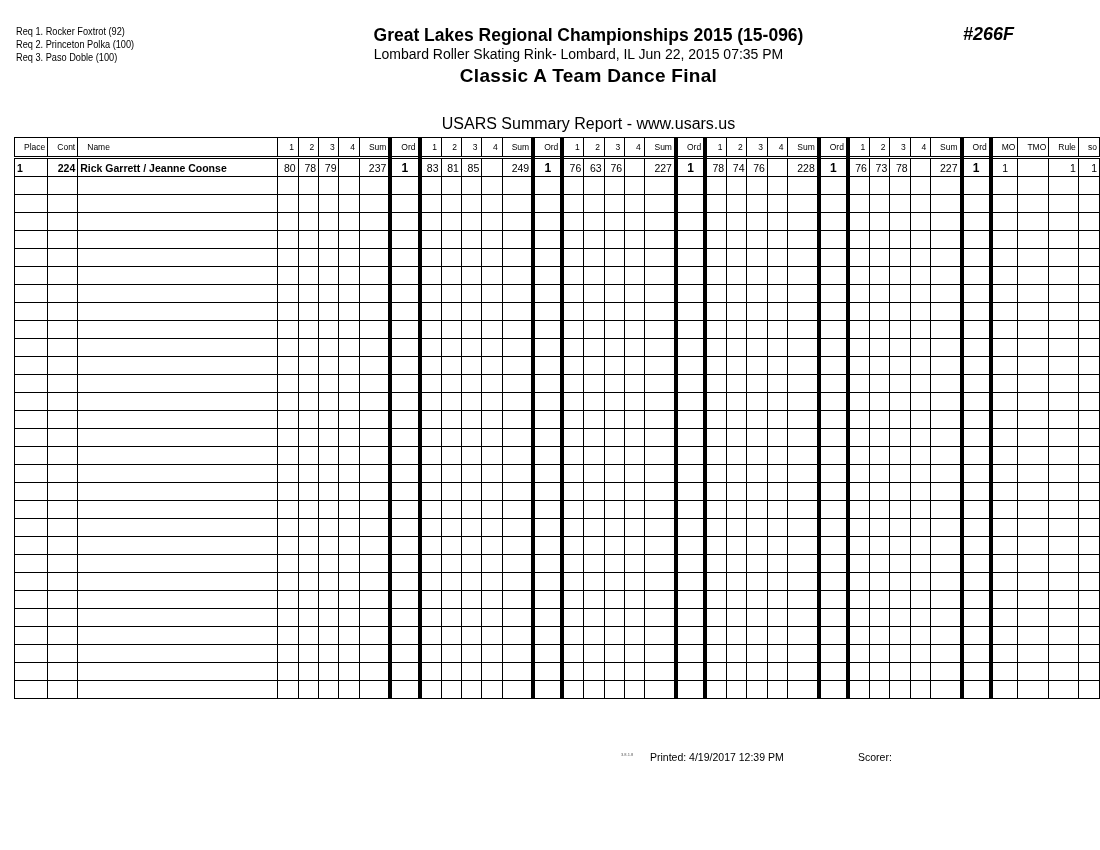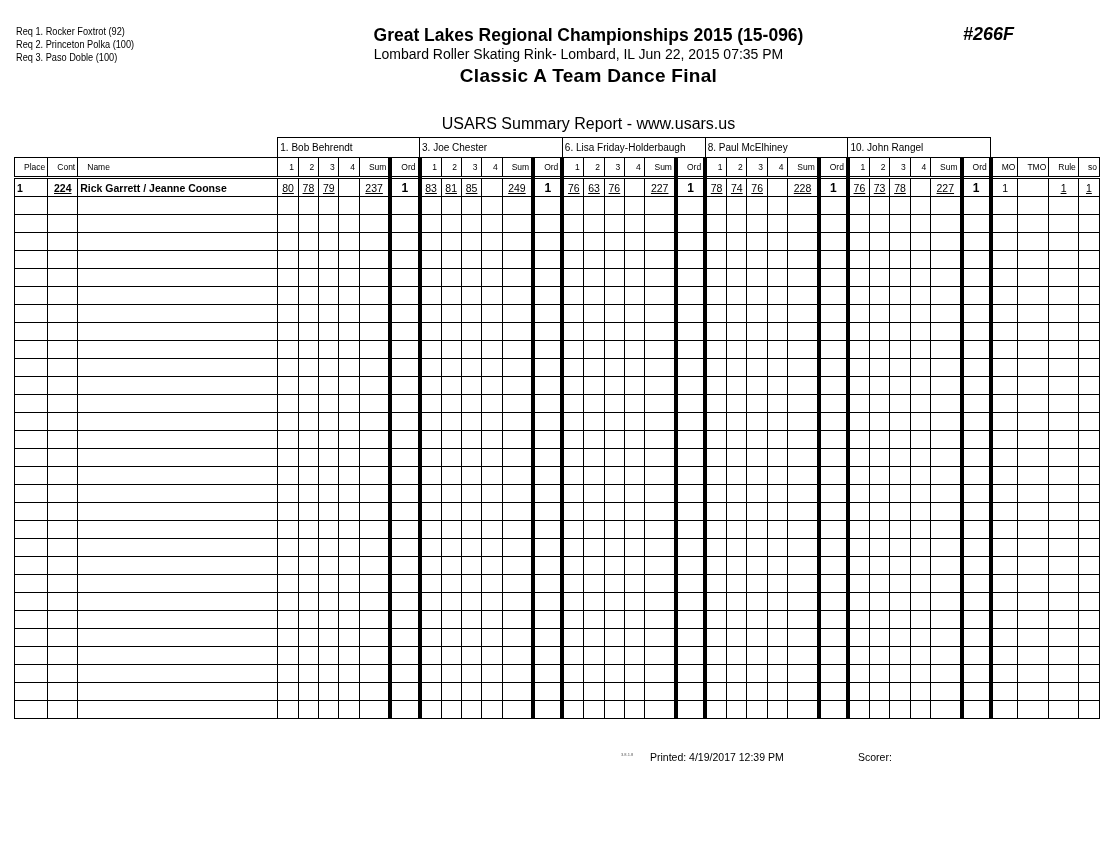--- a/index.html
+++ b/index.html
@@ -9,21 +9,21 @@
   .req { left: 16px; font-size: 10px; line-height: 13px; transform: scaleX(0.92); transform-origin: left; }
   .title { font-weight: bold; font-size: 17.5px; }
   .center { left: 0; width: 1085px; text-align: center; padding-left: 46px; }
   table.grid { position: absolute; left: 14px; top: 137px; border-collapse: collapse; table-layout: fixed; }
   table.grid td { border: 1px solid #000; padding: 0 2px; font-size: 9px; height: 18px; overflow: hidden; white-space: nowrap; }
   table.grid tr.jhead td { height: 19px; font-size: 10px; vertical-align: middle; }
   table.grid tr.jhead td.blank { border: none; }
   table.grid tr.chead td { height: 18px; font-size: 8.5px; border-bottom: 3px double #000; padding-left: 9px; }
   table.grid tr.data td { font-size: 10.5px; height: 17px; }
   .c { text-align: center; }
-  .r { text-align: center; text-decoration: underline; }
+  .r { text-align: right; }
   .b { font-weight: bold; }
   .thick-l { border-left: 4px solid #000 !important; }
   .thick-r { border-right: 4px solid #000 !important; }
   .footer { top: 751px; font-size: 10.5px; padding-left: 9px; }
   .ver { font-size: 4px; color: #555; top: 752px; left: 621px; }
 </style>
 </head>
 <body>
 
 <div class="abs req" style="top:25px">Req  1.  Rocker Foxtrot (92)</div>
@@ -71,29 +71,20 @@
       <col style="width:21px">
       <col style="width:21px">
       <col style="width:27px">
       <col style="width:21px">
     <col style="width:22px">
       <col style="width:26px">
       <col style="width:25px">
       <col style="width:21px">
   </colgroup>
   <tbody id="grid-body">
-    <tr class="jhead">
-      <td class="blank" colspan="3"></td>
-      <td colspan="6">1.  Bob Behrendt</td>
-      <td colspan="6">3.  Joe  Chester</td>
-      <td colspan="6">6.  Lisa Friday-Holderbaugh</td>
-      <td colspan="6">8.  Paul McElhiney</td>
-      <td colspan="6">10.  John Rangel</td>
-      <td class="blank" colspan="4"></td>
-    </tr>
     <tr class="chead" id="chead">
       <td>Place</td>
       <td>Cont</td>
       <td>Name</td>
     <td class="c">1</td>
         <td class="c">2</td>
         <td class="c">3</td>
         <td class="c">4</td>
         <td class="c">Sum</td>
         <td class="c thick-l thick-r">Ord</td>

